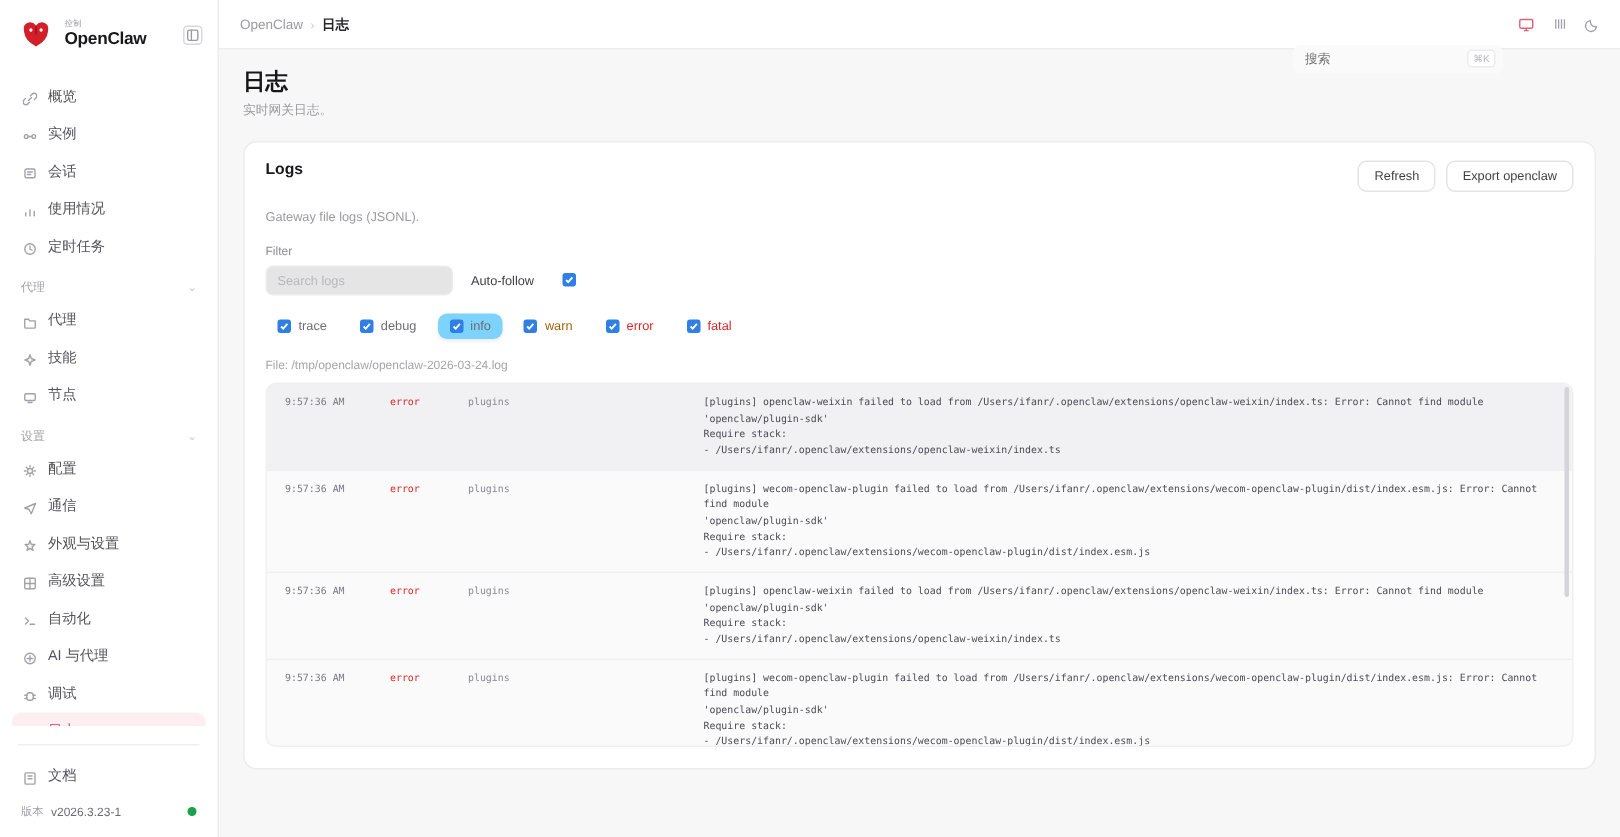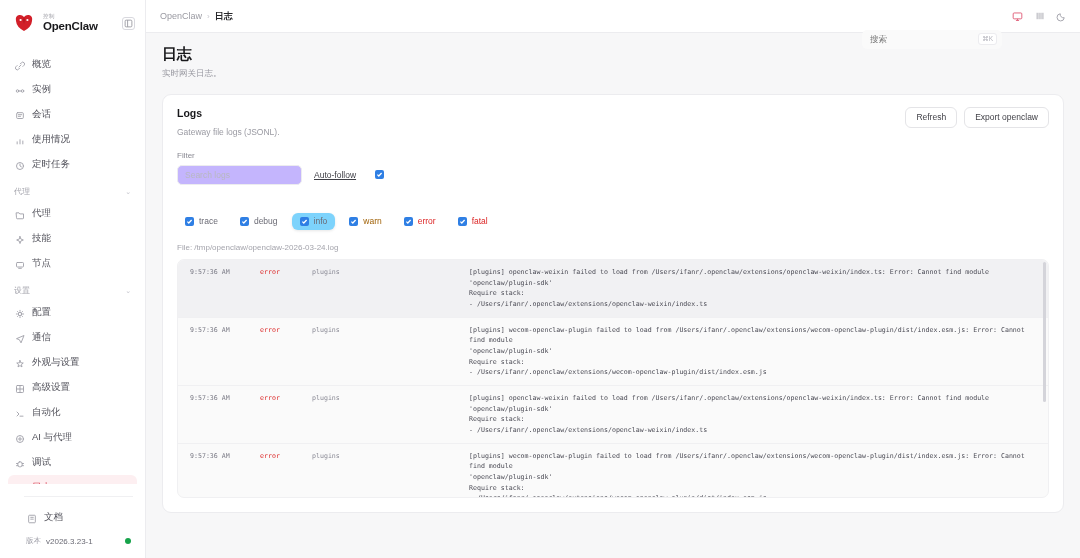--- a/index.html
+++ b/index.html
@@ -34,21 +34,21 @@
   .nav-section-label .chev { font-size: 7px; color: #c4c4cc; }
   .nav-item {
     display: flex; align-items: flex-end; gap: 7px;
     padding: 6px 6px; border-radius: 6px; cursor: pointer;
     font-size: 9.5px; color: #52525b; height: 25px;
   }
   .nav-item .ico { width: 11px; height: 11px; flex: 0 0 11px; color: #a1a1aa; display: flex; align-items: center; justify-content: center; }
   .nav-item.active { background: #fdeff1; color: #d8394f; }
   .nav-item.active .ico { color: #d8394f; }
   .nav-sep { height: 1px; background: #f0f0f2; margin: 8px 4px; }
-  .sidebar-foot { padding: 4px 8px 10px 20px; }
+  .sidebar-foot { padding: 4px 8px 10px 8px; }
   .version-row {
     display: flex; align-items: center; gap: 5px; padding: 6px 6px 2px 6px;
     font-size: 7.5px; color: #a1a1aa;
   }
   .version-row .vnum { color: #6b6b75; font-size: 8px; }
   .dot-green { width: 6px; height: 6px; border-radius: 50%; background: #16a34a; margin-left: auto; }
 
   
   .main { flex: 1; display: flex; flex-direction: column; min-width: 0; background: #f7f7f8; }
   .topbar {
@@ -76,44 +76,44 @@
   .page-title { font-size: 15px; font-weight: 700; color: #18181b; letter-spacing: -.2px; }
   .page-sub { font-size: 8.5px; color: #9a9aa2; margin-top: 4px; }
 
   .card {
     margin-top: 14px; background: #ffffff; border: 1px solid #ececef;
     border-radius: 9px; padding: 12px 14px 14px 14px; height: 419px;
     display: flex; flex-direction: column;
   }
   .card-head { display: flex; align-items: flex-start; }
   .card-title { font-size: 10.5px; font-weight: 700; color: #18181b; }
-  .card-sub { font-size: 8.5px; color: #9a9aa2; margin-top: 8px; }
+  .card-sub { font-size: 8.5px; color: #9a9aa2; margin-top: 20px; }
   .card-actions { margin-left: auto; display: flex; gap: 7px; }
   .btn {
     border: 1px solid #e4e4e7; background: #fff; border-radius: 6px;
     font-size: 8.5px; color: #3f3f46; padding: 5px 10px; cursor: pointer;
     font-family: inherit; line-height: 1;
   }
 
   .filter-label { font-size: 8px; color: #8a8a93; margin-top: 14px; }
   .filter-row { display: flex; align-items: center; gap: 12px; margin-top: 5px; }
   .filter-input {
-    width: 125px; height: 20px; border: 1px solid #ececef; background: #c4b5fd;
+    width: 125px; height: 20px; border: 1px solid #ececef; background: #e5e5e5;
     border-radius: 5px; font-size: 8.5px; color: #3f3f46; padding: 0 7px;
     outline: none; font-family: inherit;
   }
   .filter-input::placeholder { color: #b8b8c0; }
-  .autofollow { display: flex; gap: 19px; font-size: 8.5px; color: #3f3f46; text-decoration: underline; }
+  .autofollow { display: flex; gap: 19px; font-size: 8.5px; color: #3f3f46; }
   .cb {
     width: 9px; height: 9px; border-radius: 2px; background: #2f7fe4;
     display: flex; align-items: center; justify-content: center; cursor: pointer;
   }
   .cb svg { width: 7px; height: 7px; }
 
-  .levels { display: flex; align-items: center; gap: 6px; margin-top: 28px; }
+  .levels { display: flex; align-items: center; gap: 6px; margin-top: 12px; }
   .level-pill {
     display: flex; align-items: center; gap: 5px; padding: 4px 8px;
     border-radius: 6px; font-size: 8.5px; cursor: pointer; line-height: 1;
   }
   .level-pill.selected { background: #7dd3fc; box-shadow: 0 1px 3px rgba(0,0,0,.10); }
   .file-line { font-size: 8px; color: #a4a4ac; margin-top: 13px; }
 
   .log-box {
     margin-top: 7px; flex: 1; background: #fafafa; border: 1px solid #f0f0f2;
     border-radius: 7px; overflow: hidden; position: relative;

